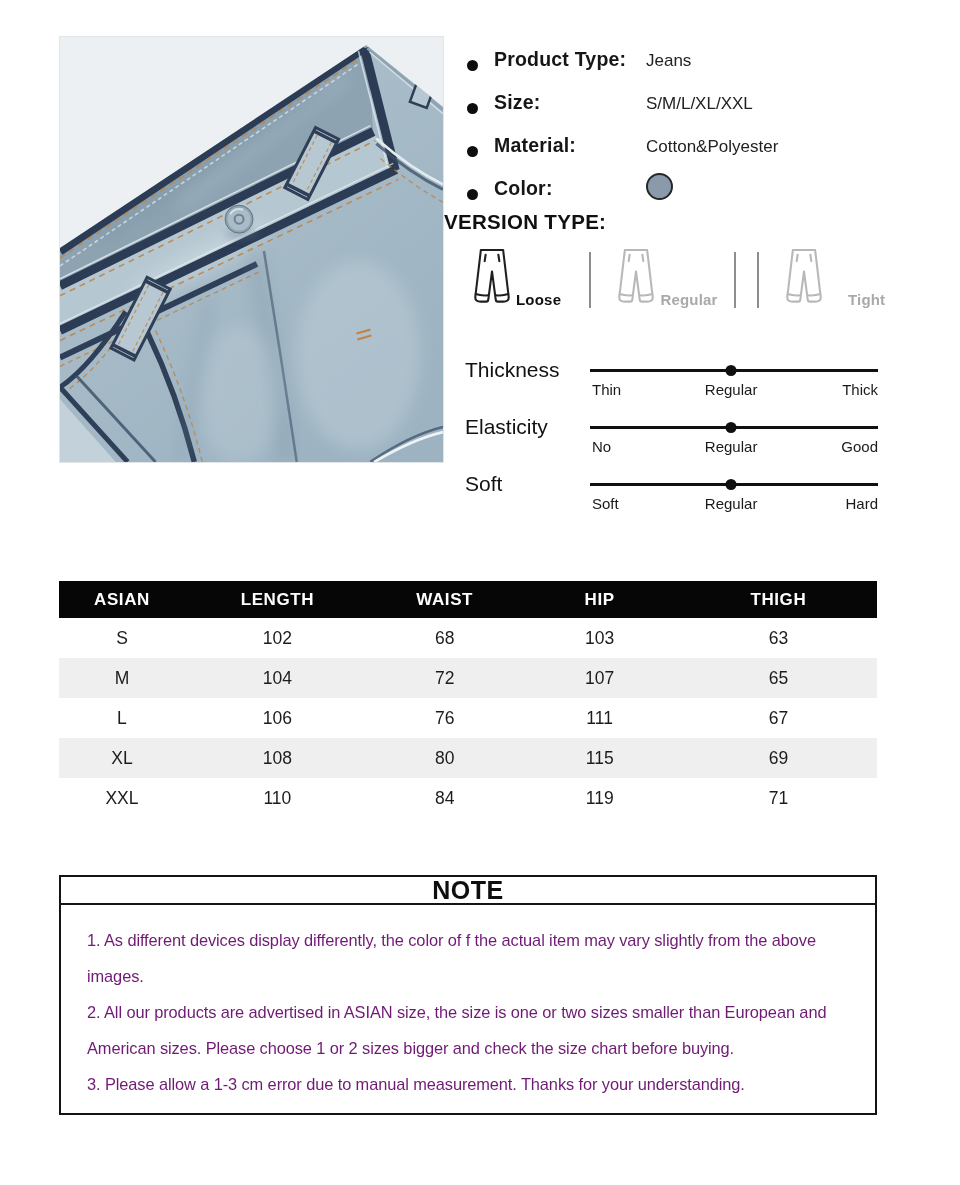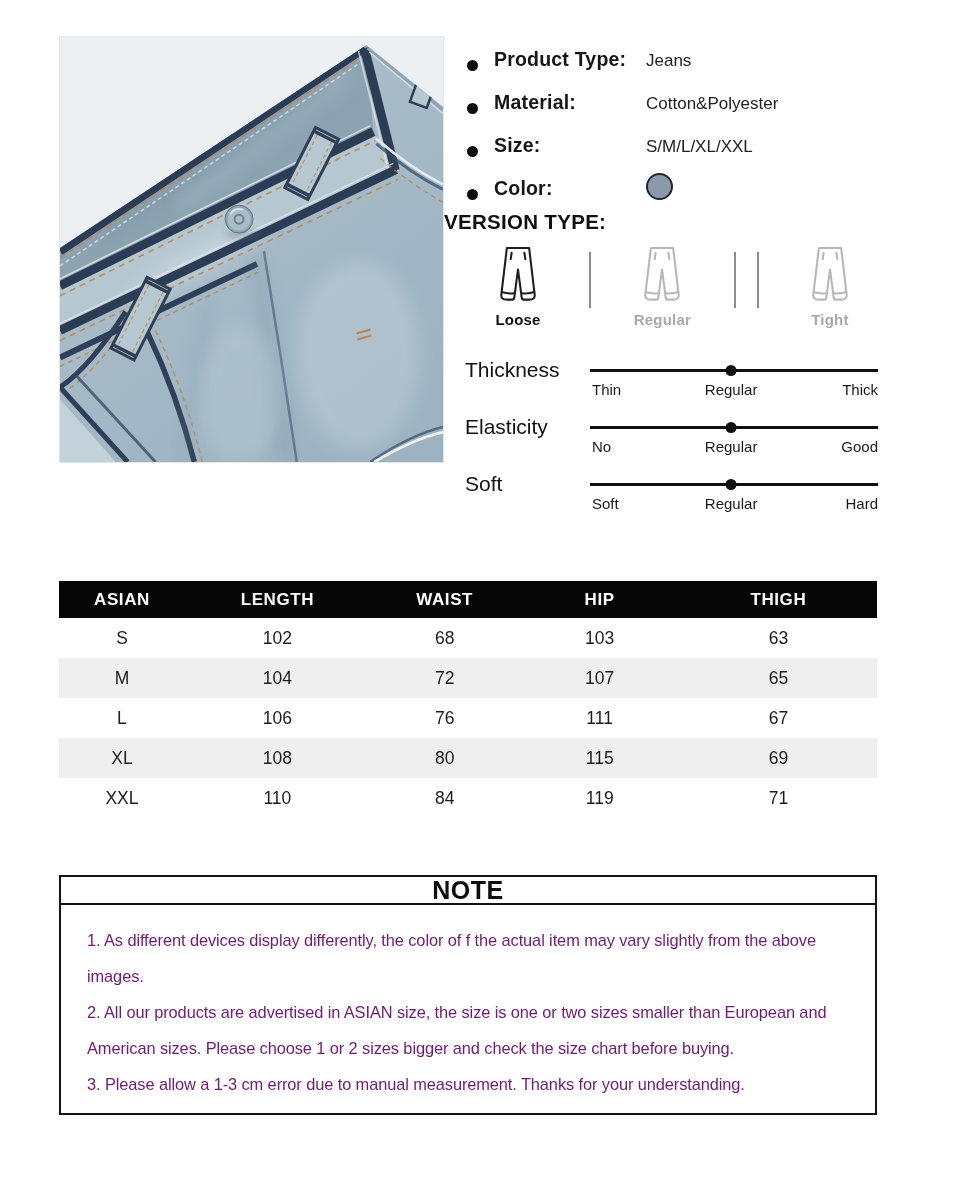--- a/index.html
+++ b/index.html
@@ -20,21 +20,21 @@
   
   .details{position:absolute;left:463px;top:28px;width:495px}
   .d-row{display:flex;align-items:flex-end;height:43px}
   .bullet{width:11px;height:11px;border-radius:50%;background:#0d0d0d;margin:0 16px 0 4px;flex:none}
   .d-label{width:152px;font-size:19.5px;font-weight:600;color:#161616;letter-spacing:.2px}
   .d-value{font-size:17px;color:#222}
   .swatch{width:27px;height:27px;border-radius:50%;border:2px solid #23272b;cursor:pointer}
   
   .v-title{position:absolute;left:444px;top:210px;font-size:20.5px;font-weight:700;letter-spacing:.3px;color:#101010}
   .v-row{position:absolute;left:468px;top:244px;width:412px;display:flex;justify-content:space-between}
-  .v-option{width:100px;display:flex;flex-direction:column;align-items:center;cursor:pointer}
+  .v-option{width:100px;display:flex;flex-direction:row;align-items:flex-end;cursor:pointer}
   .v-icon{height:62px}
   .v-label{font-size:15px;font-weight:700;margin-top:5px;letter-spacing:.2px}
   .v-divider{width:2px;height:56px;background:#8d8d8d;margin-top:8px}
   
   .attrs{position:absolute;left:465px;top:356px;width:413px}
   .a-row{position:relative;height:57px}
   .a-name{position:absolute;left:0;top:2px;font-size:21px;font-weight:500;color:#121212}
   .a-slider{position:absolute;left:125px;right:0;top:0;height:100%}
   .a-bar{position:absolute;left:0;right:0;top:13px;height:3px;background:var(--slider-color)}
   .a-dot{position:absolute;top:9px;width:11px;height:11px;border-radius:50%;background:var(--slider-color);transform:translateX(-50%);cursor:pointer}
@@ -145,27 +145,27 @@
 </div>
 
 <div class="details">
     <div class="d-row">
       <span class="bullet"></span>
       <span class="d-label">Product Type:</span>
       <span class="d-value">Jeans</span>
     </div>
     <div class="d-row">
       <span class="bullet"></span>
+      <span class="d-label">Size:</span>
+      <span class="d-value">S/M/L/XL/XXL</span>
+    </div>
+    <div class="d-row">
+      <span class="bullet"></span>
       <span class="d-label">Material:</span>
       <span class="d-value">Cotton&amp;Polyester</span>
-    </div>
-    <div class="d-row">
-      <span class="bullet"></span>
-      <span class="d-label">Size:</span>
-      <span class="d-value">S/M/L/XL/XXL</span>
     </div>
     <div class="d-row">
       <span class="bullet"></span>
       <span class="d-label">Color:</span>
       <span class="swatch" style="background: rgb(139, 154, 170);"></span>
     </div>
   </div>
 
 <div class="v-title">VERSION TYPE:</div>
 <div class="v-row">
@@ -193,21 +193,21 @@
     <div class="v-divider"></div>
     <div class="v-divider"></div>
     <div class="v-option">
       <div class="v-icon"><svg viewBox="0 0 60 78" width="48" height="62" fill="none" stroke="#b8b8b8" stroke-width="2.6" stroke-linecap="round" stroke-linejoin="round">
           <path d="M16,5 H44 L51,64 Q51.5,70 44,70 L37,70 Q35,70 34.6,67 L30,32 L25.4,67 Q25,70 23,70 L16,70 Q8.5,70 9,64 Z"></path>
           <path d="M9.5,60.5 Q17,63 24.8,62"></path>
           <path d="M35.2,62 Q43,63 50.5,60.5"></path>
           <path d="M22,11 L20.8,19"></path>
           <path d="M38,11 L39.2,19"></path>
         </svg></div>
-      <div class="v-label" style="color: rgb(169, 169, 169);">Tight</div>
+      <div class="v-label" style="color: rgb(169, 169, 169); margin-left: 20px;">Tight</div>
     </div>
   </div>
 
 <div class="attrs">
     <div class="a-row">
       <div class="a-name">Thickness</div>
       <div class="a-slider">
         <div class="a-bar"></div>
         <div class="a-dot" style="left: 49%;"></div>
         <div class="a-labels">

